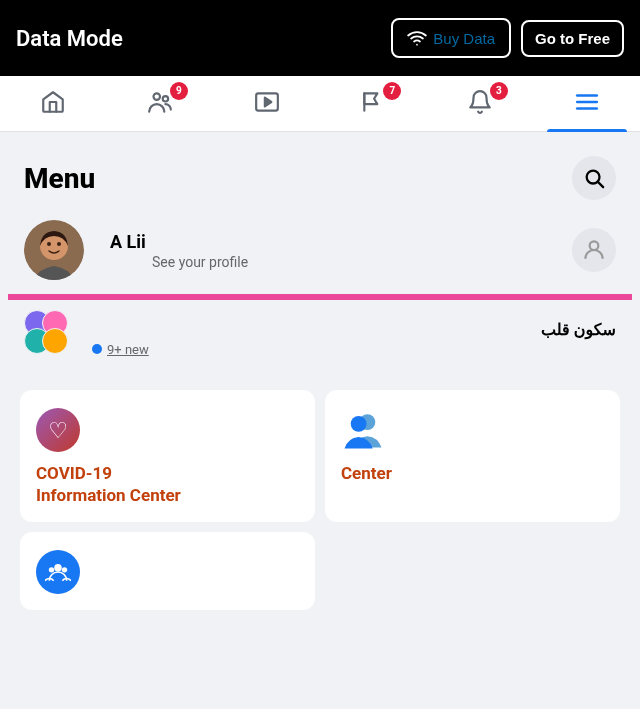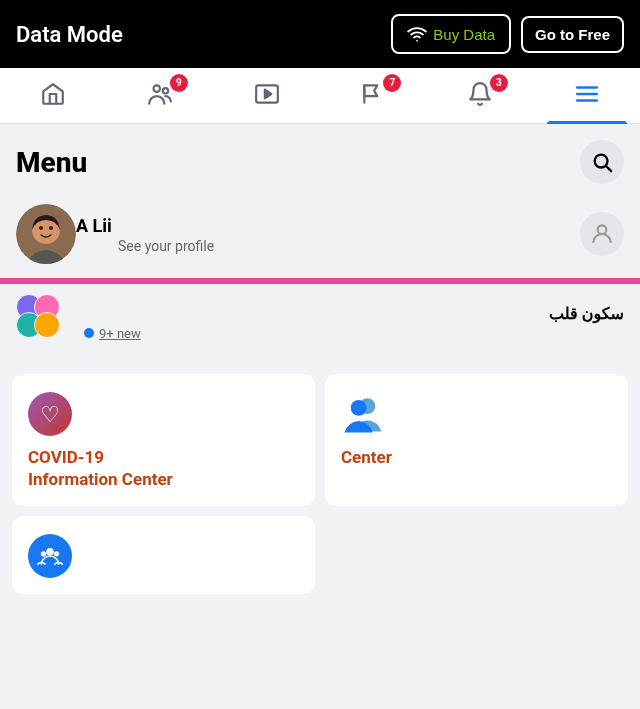--- a/index.html
+++ b/index.html
@@ -12,41 +12,41 @@
     }
 
     
     .top-bar {
       background: #000;
       color: #fff;
       display: flex;
       align-items: center;
       justify-content: space-between;
       padding: 14px 16px;
-      height: 68px;
+      height: 76px;
     }
     .top-bar-title {
       font-size: 22px;
       font-weight: 600;
       color: #fff;
     }
     .top-bar-buttons {
       display: flex;
       gap: 10px;
       align-items: center;
     }
     .btn-buy-data {
       display: flex;
       align-items: center;
       gap: 6px;
       border: 2px solid #fff;
       border-radius: 8px;
       padding: 8px 14px;
       background: transparent;
-      color: #84cc16;
+      color: #0369a1;
       font-size: 15px;
       font-weight: 500;
       cursor: pointer;
       justify-content: space-between;
     }
     .btn-go-free {
       border: 2px solid #fff;
       border-radius: 8px;
       padding: 8px 12px;
       background: transparent;
@@ -106,21 +106,21 @@
       padding: 0 4px;
     }
     .nav-icon svg {
       width: 26px;
       height: 26px;
     }
 
     
     .menu-content {
       background: #f0f2f5;
-      padding: 0;
+      padding: 8px;
     }
     .menu-header {
       display: flex;
       align-items: center;
       justify-content: space-between;
       padding: 16px 16px 12px 16px;
       background: #f0f2f5;
     }
     .menu-title {
       font-size: 28px;
@@ -137,21 +137,21 @@
       align-items: center;
       justify-content: center;
       cursor: pointer;
     }
 
     
     .profile-row {
       display: flex;
       align-items: center;
       padding: 8px 16px 14px 16px;
-      gap: 0;
+      gap: 26px;
       background: #f0f2f5;
       justify-content: flex-end;
     }
     .profile-avatar {
       width: 60px;
       height: 60px;
       border-radius: 50%;
       background: #ccc;
       overflow: hidden;
       flex-shrink: 0;

